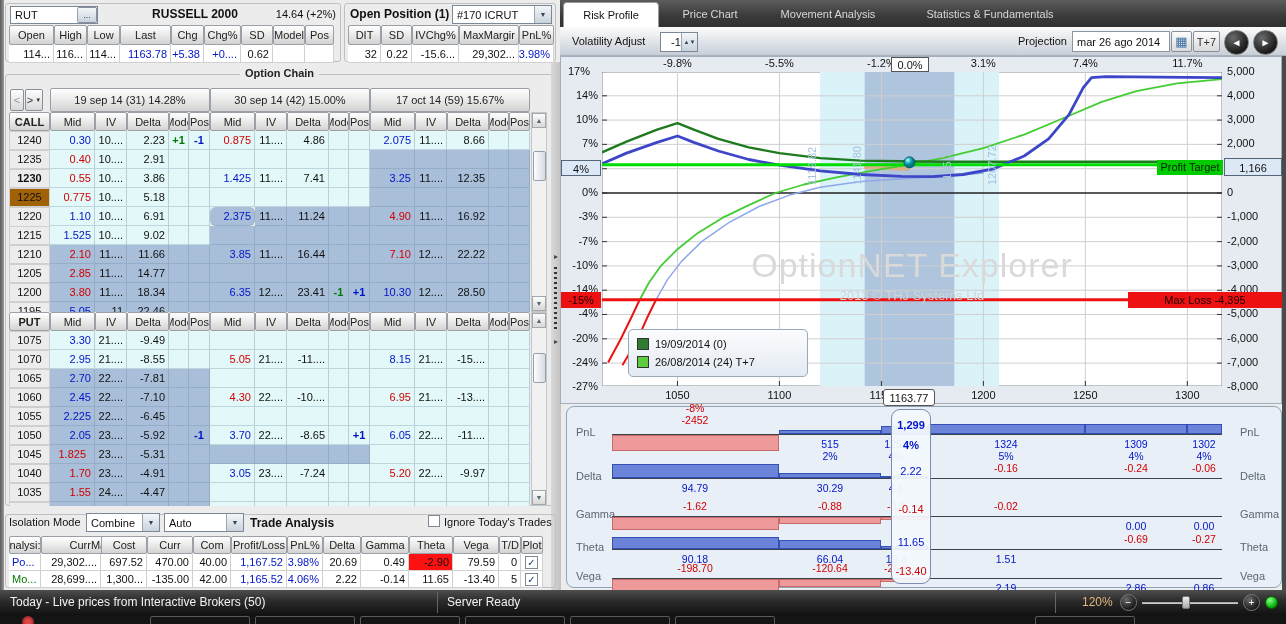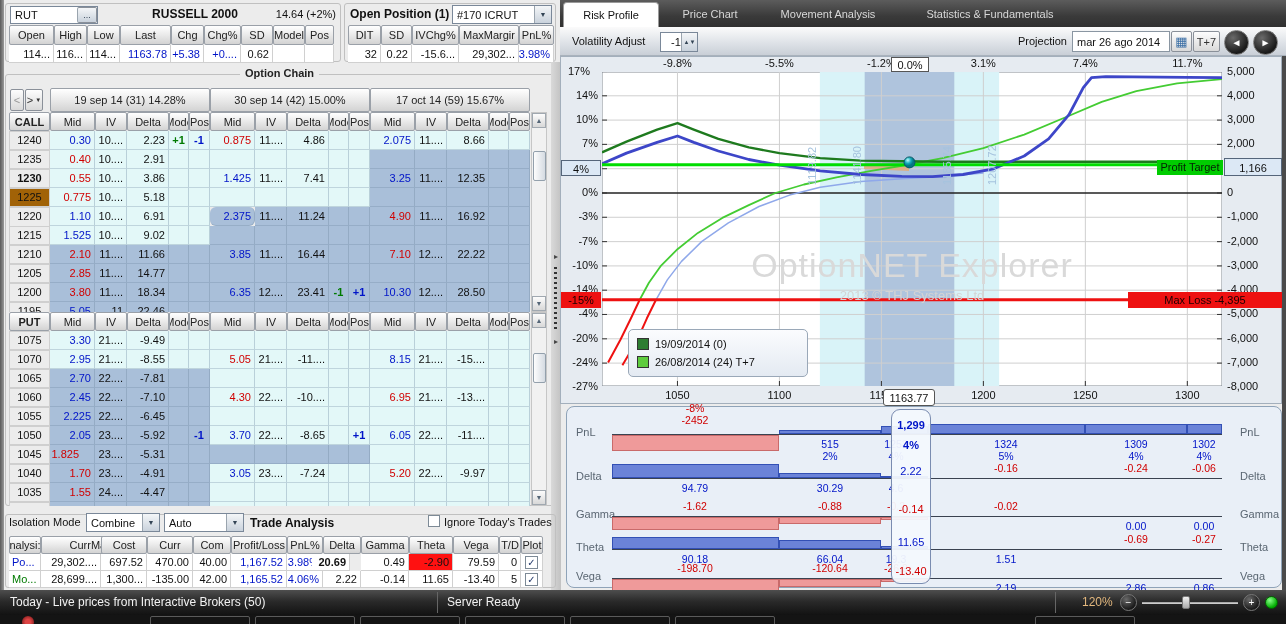--- a/index.html
+++ b/index.html
@@ -388,21 +388,21 @@
         <div style="position: absolute; box-sizing: border-box; left: 246px; top: 95px; width: 32px; height: 19px; background: rgb(227, 248, 248); border-right: 1px solid rgba(110, 135, 160, 0.35); border-bottom: 1px solid rgba(110, 135, 160, 0.3); color: rgb(17, 17, 17); text-align: right; line-height: 18px; padding-right: 3px; overflow: hidden;">22....</div>
         <div style="position: absolute; box-sizing: border-box; left: 278px; top: 95px; width: 42px; height: 19px; background: rgb(227, 248, 248); border-right: 1px solid rgba(110, 135, 160, 0.35); border-bottom: 1px solid rgba(110, 135, 160, 0.3); color: rgb(17, 17, 17); text-align: right; line-height: 18px; padding-right: 3px; overflow: hidden;">-8.65</div>
         <div style="position: absolute; box-sizing: border-box; left: 320px; top: 95px; width: 20px; height: 19px; background: rgb(227, 248, 248); border-right: 1px solid rgba(110, 135, 160, 0.35); border-bottom: 1px solid rgba(110, 135, 160, 0.3); color: rgb(0, 122, 0); text-align: center; line-height: 18px; padding-right: 0px; overflow: hidden; font-weight: bold;"></div>
         <div style="position: absolute; box-sizing: border-box; left: 340px; top: 95px; width: 21px; height: 19px; background: rgb(227, 248, 248); border-right: 1px solid rgba(110, 135, 160, 0.35); border-bottom: 1px solid rgba(110, 135, 160, 0.3); color: rgb(0, 20, 200); text-align: center; line-height: 18px; padding-right: 0px; overflow: hidden; font-weight: bold;">+1</div>
         <div style="position: absolute; box-sizing: border-box; left: 361px; top: 95px; width: 45px; height: 19px; background: rgb(227, 248, 248); border-right: 1px solid rgba(110, 135, 160, 0.35); border-bottom: 1px solid rgba(110, 135, 160, 0.3); color: rgb(0, 20, 200); text-align: right; line-height: 18px; padding-right: 3px; overflow: hidden;">6.05</div>
         <div style="position: absolute; box-sizing: border-box; left: 406px; top: 95px; width: 32px; height: 19px; background: rgb(227, 248, 248); border-right: 1px solid rgba(110, 135, 160, 0.35); border-bottom: 1px solid rgba(110, 135, 160, 0.3); color: rgb(17, 17, 17); text-align: right; line-height: 18px; padding-right: 3px; overflow: hidden;">22....</div>
         <div style="position: absolute; box-sizing: border-box; left: 438px; top: 95px; width: 42px; height: 19px; background: rgb(227, 248, 248); border-right: 1px solid rgba(110, 135, 160, 0.35); border-bottom: 1px solid rgba(110, 135, 160, 0.3); color: rgb(17, 17, 17); text-align: right; line-height: 18px; padding-right: 3px; overflow: hidden;">-11....</div>
         <div style="position: absolute; box-sizing: border-box; left: 480px; top: 95px; width: 20px; height: 19px; background: rgb(227, 248, 248); border-right: 1px solid rgba(110, 135, 160, 0.35); border-bottom: 1px solid rgba(110, 135, 160, 0.3); color: rgb(0, 122, 0); text-align: center; line-height: 18px; padding-right: 0px; overflow: hidden; font-weight: bold;"></div>
         <div style="position: absolute; box-sizing: border-box; left: 500px; top: 95px; width: 21px; height: 19px; background: rgb(227, 248, 248); border-right: 1px solid rgba(110, 135, 160, 0.35); border-bottom: 1px solid rgba(110, 135, 160, 0.3); color: rgb(0, 20, 200); text-align: center; line-height: 18px; padding-right: 0px; overflow: hidden; font-weight: bold;"></div>
         <div style="position: absolute; box-sizing: border-box; left: 0px; top: 114px; width: 41px; height: 19px; background: rgb(236, 236, 236); border: 1px solid rgb(207, 207, 207); text-align: center; line-height: 17px;">1045</div>
-        <div style="position: absolute; box-sizing: border-box; left: 41px; top: 114px; width: 45px; height: 19px; background: rgb(169, 191, 217); border-right: 1px solid rgba(110, 135, 160, 0.35); border-bottom: 1px solid rgba(110, 135, 160, 0.3); color: rgb(208, 0, 0); text-align: right; line-height: 18px; padding-right: 15px; overflow: hidden;">1.825</div>
+        <div style="position: absolute; box-sizing: border-box; left: 41px; top: 114px; width: 45px; height: 19px; background: rgb(169, 191, 217); border-right: 1px solid rgba(110, 135, 160, 0.35); border-bottom: 1px solid rgba(110, 135, 160, 0.3); color: rgb(208, 0, 0); text-align: right; line-height: 18px; padding-right: 8px; overflow: hidden;">1.825</div>
         <div style="position: absolute; box-sizing: border-box; left: 86px; top: 114px; width: 32px; height: 19px; background: rgb(169, 191, 217); border-right: 1px solid rgba(110, 135, 160, 0.35); border-bottom: 1px solid rgba(110, 135, 160, 0.3); color: rgb(17, 17, 17); text-align: right; line-height: 18px; padding-right: 3px; overflow: hidden;">23....</div>
         <div style="position: absolute; box-sizing: border-box; left: 118px; top: 114px; width: 42px; height: 19px; background: rgb(169, 191, 217); border-right: 1px solid rgba(110, 135, 160, 0.35); border-bottom: 1px solid rgba(110, 135, 160, 0.3); color: rgb(17, 17, 17); text-align: right; line-height: 18px; padding-right: 3px; overflow: hidden;">-5.31</div>
         <div style="position: absolute; box-sizing: border-box; left: 160px; top: 114px; width: 20px; height: 19px; background: rgb(169, 191, 217); border-right: 1px solid rgba(110, 135, 160, 0.35); border-bottom: 1px solid rgba(110, 135, 160, 0.3); color: rgb(0, 122, 0); text-align: center; line-height: 18px; padding-right: 0px; overflow: hidden; font-weight: bold;"></div>
         <div style="position: absolute; box-sizing: border-box; left: 180px; top: 114px; width: 21px; height: 19px; background: rgb(169, 191, 217); border-right: 1px solid rgba(110, 135, 160, 0.35); border-bottom: 1px solid rgba(110, 135, 160, 0.3); color: rgb(0, 20, 200); text-align: center; line-height: 18px; padding-right: 0px; overflow: hidden; font-weight: bold;"></div>
         <div style="position: absolute; box-sizing: border-box; left: 201px; top: 114px; width: 45px; height: 19px; background: rgb(169, 191, 217); border-right: 1px solid rgba(110, 135, 160, 0.35); border-bottom: 1px solid rgba(110, 135, 160, 0.3); color: rgb(17, 17, 17); text-align: right; line-height: 18px; padding-right: 3px; overflow: hidden;"></div>
         <div style="position: absolute; box-sizing: border-box; left: 246px; top: 114px; width: 32px; height: 19px; background: rgb(169, 191, 217); border-right: 1px solid rgba(110, 135, 160, 0.35); border-bottom: 1px solid rgba(110, 135, 160, 0.3); color: rgb(17, 17, 17); text-align: right; line-height: 18px; padding-right: 3px; overflow: hidden;"></div>
         <div style="position: absolute; box-sizing: border-box; left: 278px; top: 114px; width: 42px; height: 19px; background: rgb(169, 191, 217); border-right: 1px solid rgba(110, 135, 160, 0.35); border-bottom: 1px solid rgba(110, 135, 160, 0.3); color: rgb(17, 17, 17); text-align: right; line-height: 18px; padding-right: 3px; overflow: hidden;"></div>
         <div style="position: absolute; box-sizing: border-box; left: 320px; top: 114px; width: 20px; height: 19px; background: rgb(169, 191, 217); border-right: 1px solid rgba(110, 135, 160, 0.35); border-bottom: 1px solid rgba(110, 135, 160, 0.3); color: rgb(0, 122, 0); text-align: center; line-height: 18px; padding-right: 0px; overflow: hidden; font-weight: bold;"></div>
         <div style="position: absolute; box-sizing: border-box; left: 340px; top: 114px; width: 21px; height: 19px; background: rgb(169, 191, 217); border-right: 1px solid rgba(110, 135, 160, 0.35); border-bottom: 1px solid rgba(110, 135, 160, 0.3); color: rgb(0, 20, 200); text-align: center; line-height: 18px; padding-right: 0px; overflow: hidden; font-weight: bold;"></div>
         <div style="position: absolute; box-sizing: border-box; left: 361px; top: 114px; width: 45px; height: 19px; background: rgb(227, 248, 248); border-right: 1px solid rgba(110, 135, 160, 0.35); border-bottom: 1px solid rgba(110, 135, 160, 0.3); color: rgb(17, 17, 17); text-align: right; line-height: 18px; padding-right: 3px; overflow: hidden;"></div>
@@ -506,21 +506,21 @@
       <div class="hdr" style="position: absolute; box-sizing: border-box; left: 453px; top: 536px; width: 46px; height: 18px; overflow: hidden;">Vega</div>
       <div class="hdr" style="position: absolute; box-sizing: border-box; left: 499px; top: 536px; width: 22px; height: 18px; overflow: hidden;">T/D</div>
       <div class="hdr" style="position: absolute; box-sizing: border-box; left: 521px; top: 536px; width: 22px; height: 18px; overflow: hidden;">Plot</div>
       <div class="cellv" style="position: absolute; box-sizing: border-box; left: 9px; top: 554px; width: 32px; height: 17px; color: rgb(0, 20, 200); justify-content: flex-start; padding-left: 3px;">Po...</div>
       <div class="cellv" style="position: absolute; box-sizing: border-box; left: 41px; top: 554px; width: 60px; height: 17px; color: rgb(17, 17, 17);">29,302....</div>
       <div class="cellv" style="position: absolute; box-sizing: border-box; left: 101px; top: 554px; width: 46px; height: 17px; color: rgb(17, 17, 17);">697.52</div>
       <div class="cellv" style="position: absolute; box-sizing: border-box; left: 147px; top: 554px; width: 46px; height: 17px; color: rgb(17, 17, 17);">470.00</div>
       <div class="cellv" style="position: absolute; box-sizing: border-box; left: 193px; top: 554px; width: 38px; height: 17px; color: rgb(17, 17, 17);">40.00</div>
       <div class="cellv" style="position: absolute; box-sizing: border-box; left: 231px; top: 554px; width: 56px; height: 17px; color: rgb(0, 20, 200);">1,167.52</div>
       <div class="cellv" style="position: absolute; box-sizing: border-box; left: 287px; top: 554px; width: 36px; height: 17px; color: rgb(0, 20, 200);">3.98%</div>
-      <div class="cellv" style="position: absolute; box-sizing: border-box; left: 312px; top: 554px; width: 38px; height: 17px; color: rgb(17, 17, 17); font-weight: bold;">20.69</div>
+      <div class="cellv" style="position: absolute; box-sizing: border-box; left: 323px; top: 554px; width: 38px; height: 17px; color: rgb(17, 17, 17);">20.69</div>
       <div class="cellv" style="position: absolute; box-sizing: border-box; left: 361px; top: 554px; width: 48px; height: 17px; color: rgb(17, 17, 17);">0.49</div>
       <div class="cellv" style="position: absolute; box-sizing: border-box; left: 409px; top: 554px; width: 44px; height: 17px; color: rgb(17, 17, 17); background: rgb(255, 17, 17);">-2.90</div>
       <div class="cellv" style="position: absolute; box-sizing: border-box; left: 453px; top: 554px; width: 46px; height: 17px; color: rgb(17, 17, 17);">79.59</div>
       <div class="cellv" style="position: absolute; box-sizing: border-box; left: 499px; top: 554px; width: 22px; height: 17px; color: rgb(17, 17, 17);">0</div>
       <div style="position: absolute; box-sizing: border-box; left: 521px; top: 554px; width: 22px; height: 17px; background: rgb(255, 255, 255); border-right: 1px solid rgb(208, 208, 208); border-bottom: 1px solid rgb(208, 208, 208); display: flex; align-items: center; justify-content: center;">
         <div class="chk" style="width: 11px; height: 11px;">✓</div>
       </div>
       <div class="cellv" style="position: absolute; box-sizing: border-box; left: 9px; top: 571px; width: 32px; height: 17px; color: rgb(0, 122, 0); justify-content: flex-start; padding-left: 3px;">Mo...</div>
       <div class="cellv" style="position: absolute; box-sizing: border-box; left: 41px; top: 571px; width: 60px; height: 17px; color: rgb(17, 17, 17);">28,699....</div>
       <div class="cellv" style="position: absolute; box-sizing: border-box; left: 101px; top: 571px; width: 46px; height: 17px; color: rgb(17, 17, 17);">1,300...</div>

